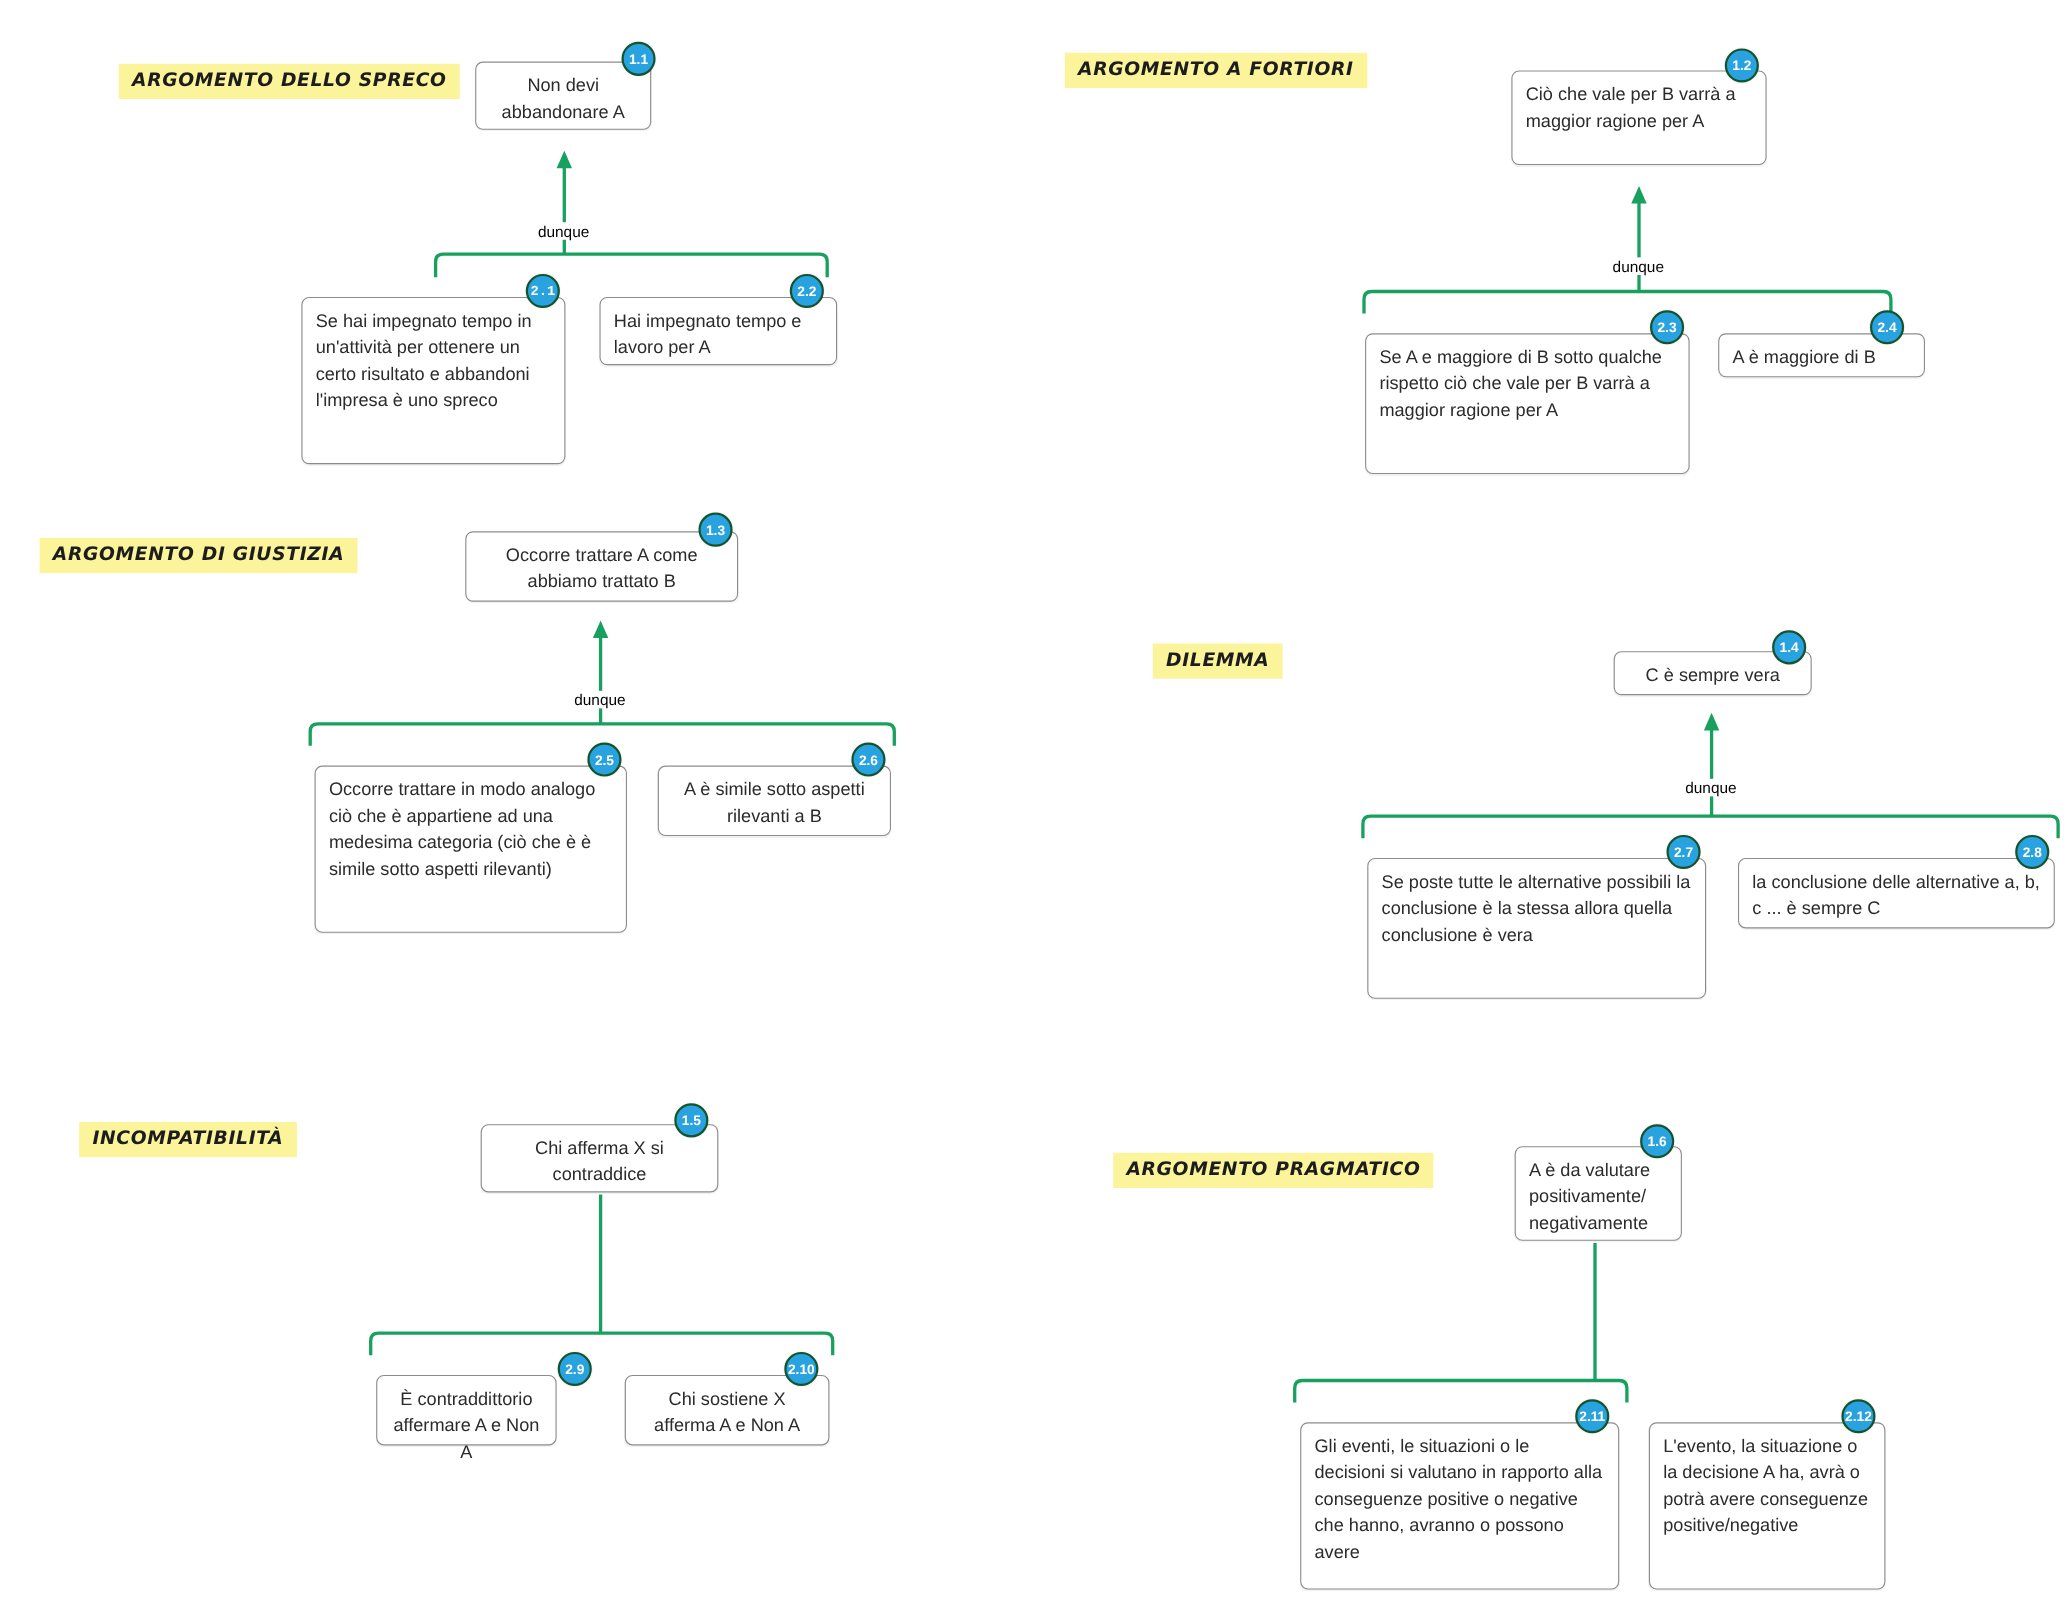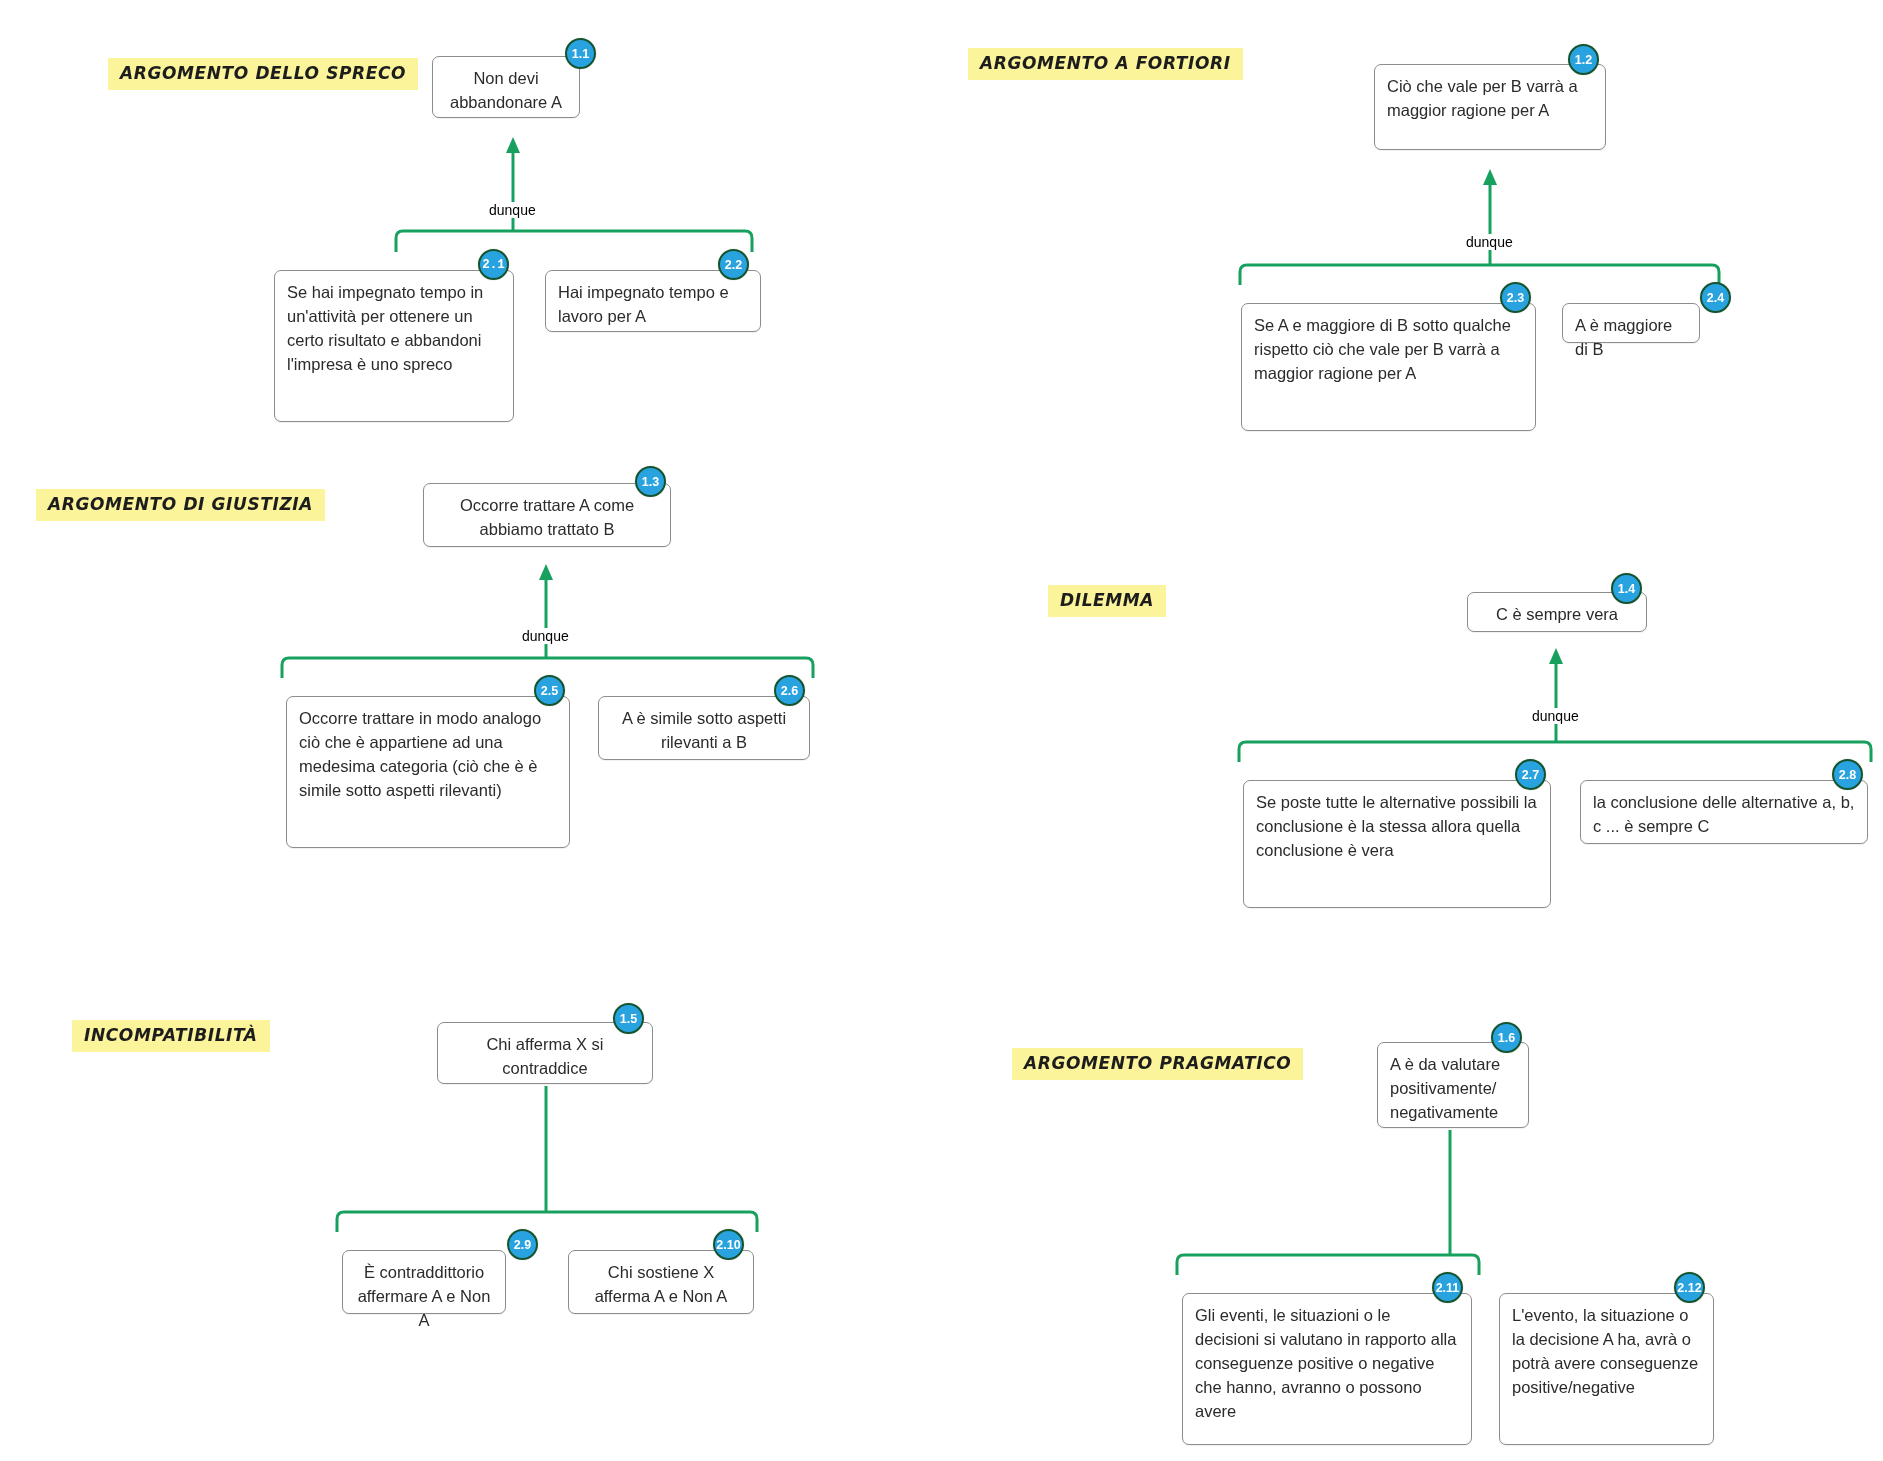--- a/index.html
+++ b/index.html
@@ -86,21 +86,21 @@
 </style>
 </head>
 <body>
 
 <div class="canvas">
 
   <div class="group-title" style="left:108px; top:58px;">
     <span>Argomento dello spreco</span>
   </div>
 
-  <div class="node center" style="left:432px; top:56px; width:148px; height:62px;">
+  <div class="node center" style="left:432px; top:56px; width:160px; height:62px;">
     <span>Non devi abbandonare A</span>
   </div>
   <div class="badge" style="left:565px; top:38px;">
       <span>1.1</span>
     </div>
 
   <div class="conn" style="left:0; top:0;">
     <svg width="1883" height="1461">
       <path d="M 396 252 L 396 238 Q 396 231 403 231 L 745 231 Q 752 231 752 238 L 752 252" fill="none" stroke="#17a05e" stroke-width="3"></path>
       <path d="M 513 231 L 513 152" fill="none" stroke="#17a05e" stroke-width="3"></path>
@@ -143,21 +143,21 @@
   </div>
   <div class="conn-label" style="left:1462px; top:234px;"><span>dunque</span></div>
 
   <div class="node" style="left:1241px; top:303px; width:295px; height:128px;">
     <span>Se A e maggiore di B sotto qualche rispetto ciò che vale per B varrà a maggior ragione per A</span>
   </div>
   <div class="badge" style="left:1500px; top:282px;">
       <span>2.3</span>
     </div>
 
-  <div class="node" style="left:1562px; top:303px; width:138px; height:40px;">
+  <div class="node" style="left:1562px; top:303px; width:188px; height:40px;">
     <span>A è maggiore di B</span>
   </div>
   <div class="badge" style="left:1700px; top:282px;">
       <span>2.4</span>
     </div>
 
   <div class="group-title" style="left:36px; top:489px;">
     <span>Argomento di giustizia</span>
   </div>
 

